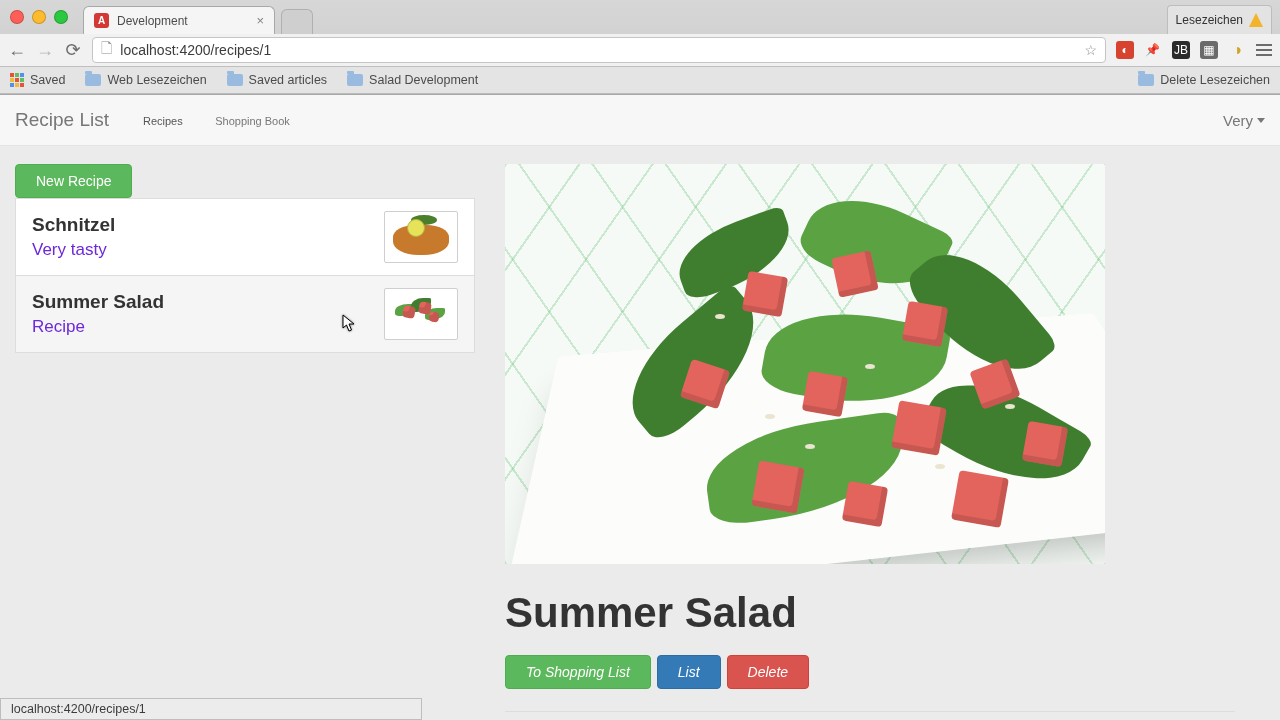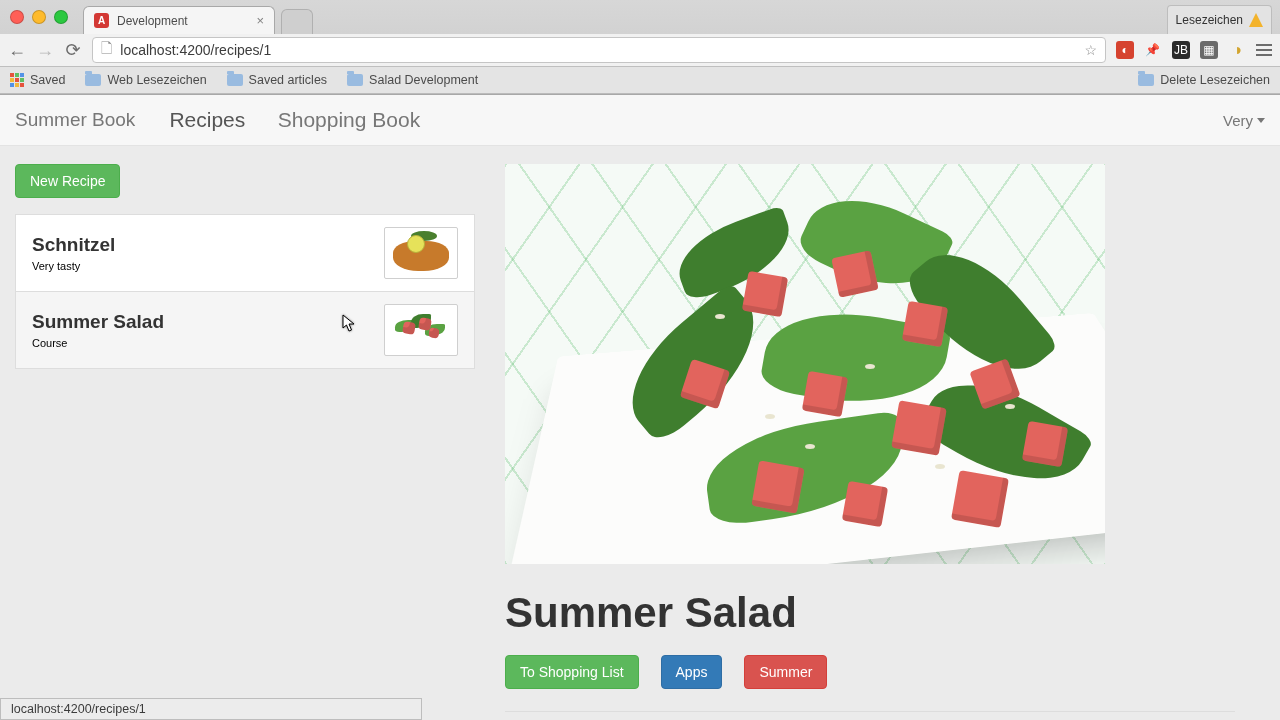--- a/index.html
+++ b/index.html
@@ -39,62 +39,62 @@
   .bm .apps-icon i:nth-child(6){background:#5fbf62;} .bm .apps-icon i:nth-child(7){background:#5292e6;}
   .bm .apps-icon i:nth-child(8){background:#f1b83a;} .bm .apps-icon i:nth-child(9){background:#e5533c;}
   .bm .folder{width:16px;height:12px;background:#99bbe0;border-radius:2px;position:relative;}
   .bm .folder::before{content:"";position:absolute;top:-3px;left:0;width:7px;height:3px;background:#99bbe0;border-radius:1px 1px 0 0;}
   .bm-right{margin-left:auto;}
 
   
   .app { position:relative; }
   .navbar { background:#f7f7f7; border-bottom:1px solid #e3e3e3; height:50px; display:flex; align-items:center; padding:0 15px; }
   .brand { font-size:19px; color:#777; padding-right:20px; }
-  .nav-links a { color:#777; font-size:21px; text-decoration:none; padding:0 14px; }
+  .nav-links a { color:#777; font-size:11px; text-decoration:none; padding:0 14px; }
   .nav-links a.active{color:#555;}
   .nav-right { margin-left:auto; color:#777; font-size:15px; display:flex; align-items:center; gap:4px;}
   .caret-down{width:0;height:0;border-left:4px solid transparent;border-right:4px solid transparent;border-top:5px solid #777;}
 
   .container { display:flex; padding:18px 15px; gap:30px; }
   .col-left { width:460px; }
   .col-right { flex:1; padding-right:30px; }
 
-  .btn { display:inline-block; border:1px solid transparent; border-radius:4px; padding:8px 14px; font-size:14px; color:#fff; cursor:pointer; }
+  .btn { display:inline-block; border:1px solid transparent; border-radius:4px; padding:8px 20px; font-size:14px; color:#fff; cursor:pointer; }
   .btn-success{background:#5cb85c;border-color:#4cae4c;}
   .btn-primary{background:#337ab7;border-color:#2e6da4;}
   .btn-danger{background:#d9534f;border-color:#d43f3a;}
 
-  .list-group { margin-top:16px; border:1px solid #ddd; border-radius:0; background:#fff; }
+  .list-group { border:1px solid #ddd; border-radius:0; background:#fff; }
   .list-item { display:flex; align-items:center; padding:12px 16px; border-bottom:1px solid #ddd; cursor:pointer; }
   .list-item:last-child{border-bottom:none;}
   .list-item:hover,.list-item.hover{background:#f5f5f5;}
   .li-text{flex:1;}
   .li-text h4{margin:0 0 4px 0;font-size:19px;font-weight:600;color:#333;}
-  .li-text p{margin:0;font-size:11px;color:#000000;}
+  .li-text p{margin:0;font-size:17px;color:#6d28d9;}
   .thumb { width:72px; height:50px; border:1px solid #cfcfcf; border-radius:2px; background:#fff; display:flex; align-items:center; justify-content:center; overflow:hidden;}
 
   .thumb-schnitzel{position:relative;width:60px;height:36px;}
   .thumb-schnitzel .base{position:absolute;inset:6px 2px 0 2px;background:#c77a2b;border-radius:40% 40% 45% 45%;}
   .thumb-schnitzel .lemon{position:absolute;top:0;left:16px;width:16px;height:16px;background:#e6e25a;border-radius:50%;border:1px solid #b8b23a;}
   .thumb-schnitzel .garnish{position:absolute;top:-4px;left:20px;width:26px;height:10px;background:#4a7f2e;border-radius:50%;}
 
   .hero { width:600px; height:400px; position:relative; overflow:hidden; background:#f3f9f4; }
   .plate { position:absolute; left:40px; right:-60px; top:100px; bottom:-30px; background:#fcfcfb; border-radius:6px; transform:perspective(800px) rotateX(48deg) rotateZ(-8deg); box-shadow:0 30px 40px -20px rgba(0,0,0,.25); }
   .tablecloth{position:absolute;inset:0;background:
     repeating-linear-gradient(125deg, rgba(70,180,90,.25) 0 2px, transparent 2px 60px),
     repeating-linear-gradient(55deg, rgba(70,180,90,.25) 0 2px, transparent 2px 60px),
     #f5faf6;}
   .salad { position:absolute; pointer-events:none; }
   .leaf { position:absolute; background:#3f7e2e; border-radius:60% 10% 70% 20%; }
   .leaf.l2{background:#5aa242;}
   .cube { position:absolute; width:40px; height:40px; background:#e2645d; border-radius:4px; transform:rotate(10deg); box-shadow:inset -6px -6px 0 rgba(0,0,0,.12);}
   .seed{position:absolute;width:10px;height:5px;background:#e9e5d0;border-radius:50%;}
 
   .detail h1{font-size:42px;margin:25px 0 18px 0;color:#333;font-weight:600;}
-  .btn-row{display:flex;gap:22px;margin-bottom:22px;}
+  .btn-row{display:flex;gap:6px;margin-bottom:22px;font-style:italic;}
   hr.sep{border:none;border-top:1px solid #ddd;margin:0 0 12px 0;}
 
   .status-bar { position:absolute; left:0; bottom:0; background:#ececec; border:1px solid #bdbdbd; padding:3px 10px; font-size:12.5px; color:#3c3c3c; min-width:400px; }
 
   .cursor { position:absolute; width:16px; height:20px; pointer-events:none; }
   .cursor svg{filter:drop-shadow(0 0 1px rgba(0,0,0,.5));}
 </style>
 </head>
 <body>
 
@@ -169,21 +169,21 @@
     </div>
     <div class="bm bm-right">
       <span class="folder"></span>
       <span>Delete Lesezeichen</span>
     </div>
   </div>
 </div>
 
 <div class="app">
   <div class="navbar">
-    <span class="brand">Summer Book</span>
+    <span class="brand">Recipe List</span>
     <span class="nav-links">
       <a href="#" class="active">Recipes</a>
       <a href="#">Shopping Book</a>
     </span>
     <span class="nav-right">
       <span>Very</span>
       <span class="caret-down"></span>
     </span>
   </div>
 
@@ -201,21 +201,21 @@
             <div class="thumb-schnitzel">
               <div class="garnish"></div>
                 <div class="base"></div>
                 <div class="lemon"></div>
             </div>
           </div>
         </div>
         <div class="list-item hover">
           <div class="li-text">
             <h4>Summer Salad</h4>
-            <p>Course</p>
+            <p>Recipe</p>
           </div>
           <div class="thumb">
             <div style="position:relative;width:64px;height:40px;">
               <div class="leaf l2" style="left:6px;top:10px;width:22px;height:12px;"></div>
               <div class="leaf" style="left:22px;top:4px;width:20px;height:14px;"></div>
               <div class="leaf l2" style="left:36px;top:14px;width:20px;height:12px;"></div>
               <div class="cube" style="left:14px;top:12px;width:12px;height:12px;"></div>
               <div class="cube" style="left:30px;top:8px;width:12px;height:12px;"></div>
               <div class="cube" style="left:40px;top:18px;width:10px;height:10px;"></div>
             </div>
@@ -254,22 +254,22 @@
           <div class="seed" style="left:300px;top:280px;"></div>
           <div class="seed" style="left:430px;top:300px;"></div>
           <div class="seed" style="left:260px;top:250px;"></div>
           <div class="seed" style="left:500px;top:240px;"></div>
         </div>
       </div>
 
       <h1>Summer Salad</h1>
       <div class="btn-row">
         <span class="btn btn-success">To Shopping List</span>
-        <span class="btn btn-primary">Apps</span>
-        <span class="btn btn-danger">Summer</span>
+        <span class="btn btn-primary">List</span>
+        <span class="btn btn-danger">Delete</span>
       </div>
       <hr class="sep">
 
     </div>
   </div>
 </div>
 
 <div class="status-bar">localhost:4200/recipes/1</div>
 
 <div class="cursor" style="left:342px; top:314px;">

